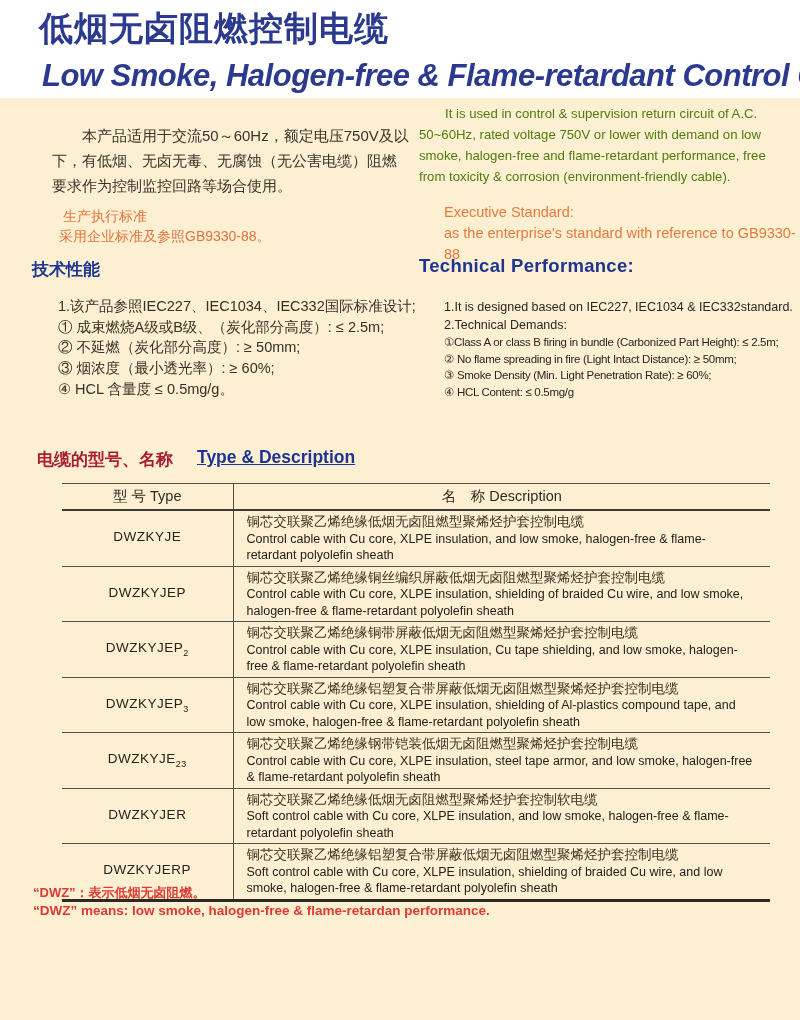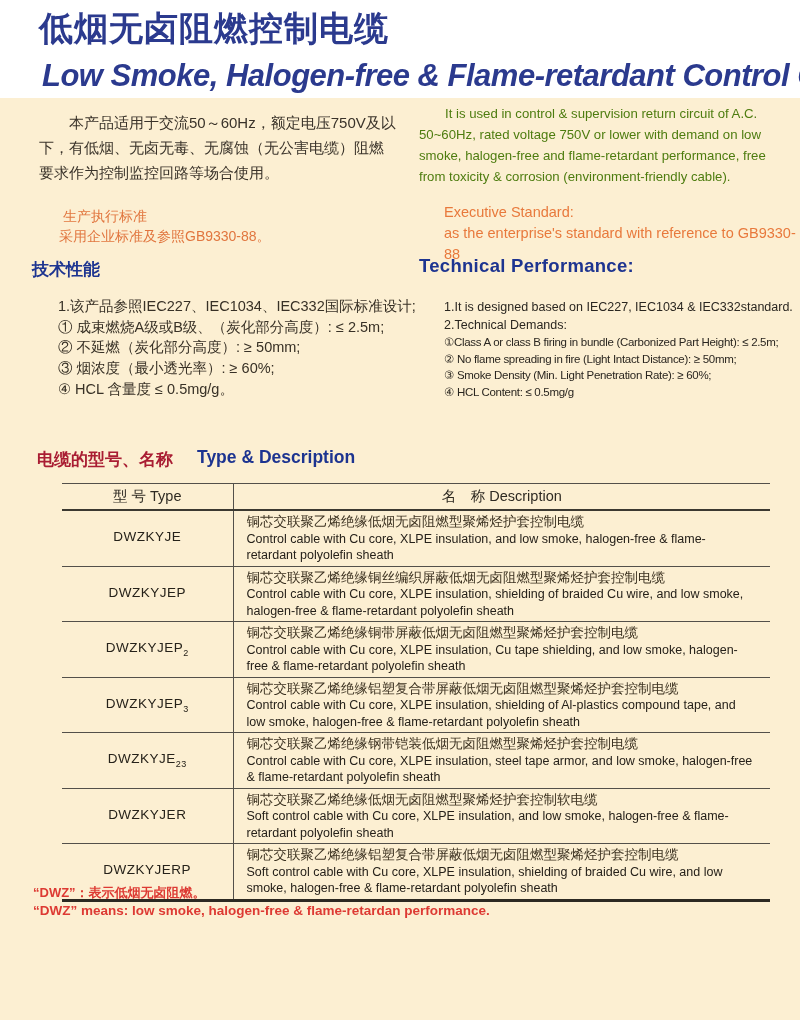--- a/index.html
+++ b/index.html
@@ -6,41 +6,41 @@
   body{width:800px;height:1020px;font-family:"Liberation Sans",sans-serif;}
   .page{position:relative;width:800px;height:1020px;background:#ffffff;overflow:hidden;}
 
   .cream-bg{position:absolute;left:0;top:98px;width:800px;height:922px;background:#FCEFD2;}
 
   .title-zh{position:absolute;left:35px;top:2px;margin:4px;font-size:34px;font-weight:bold;
             color:#2B3A8E;letter-spacing:1px;}
   .title-en{position:absolute;left:34px;top:50px;margin:8px;font-size:31px;font-weight:bold;
             font-style:italic;color:#2B3A8E;letter-spacing:-0.5px;white-space:nowrap;}
 
-  .intro-zh{position:absolute;left:35px;top:106px;width:358px;margin:4px;font-size:15px;
+  .intro-zh{position:absolute;left:35px;top:106px;width:358px;margin:17px;font-size:15px;
             line-height:25px;color:#3A332A;text-indent:2em;}
   .intro-en{position:absolute;left:419px;top:103px;width:368px;margin:0;font-size:13.2px;
             line-height:21px;color:#4d7c0f;text-indent:26px;}
 
   .std-zh{position:absolute;left:59px;top:206px;font-size:14px;line-height:20px;color:#E1763F;}
   .std-zh .std-title{padding-left:4px;}
   .std-en{position:absolute;left:444px;top:202px;font-size:14.5px;line-height:21px;color:#E8793C;}
 
   .tech-zh{position:absolute;left:32px;top:258px;margin:0;font-size:17px;font-weight:bold;color:#1D3490;}
   .tech-en{position:absolute;left:419px;top:255px;margin:0;font-size:18.5px;font-weight:bold;
            color:#1D3490;letter-spacing:0.3px;}
 
   .list-zh{position:absolute;left:58px;top:296px;font-size:14.5px;color:#383126;}
   .list-zh div{white-space:nowrap;line-height:20.7px;}
   .list-en{position:absolute;left:444px;top:298px;color:#2A2620;}
   .list-en .big{font-size:12.5px;line-height:18px;white-space:nowrap;}
   .list-en .small{font-size:11.5px;line-height:16.5px;letter-spacing:-0.3px;white-space:nowrap;}
 
   .sec-zh{position:absolute;left:37px;top:448px;font-size:17px;font-weight:bold;color:#A91D33;}
-  .sec-en{position:absolute;left:197px;top:447px;font-size:17.5px;font-weight:bold;color:#1D3490;}
+  .sec-en{position:absolute;left:197px;top:447px;font-size:17.5px;font-weight:bold;color:#1D3490;text-decoration:underline;}
 
   .type-table{position:absolute;left:62px;top:483px;width:708px;border-collapse:collapse;
               table-layout:fixed;border-top:1.5px solid #53504A;}
   .type-table col.c1{width:171px;}
   .type-table col.c2{width:537px;}
   .type-table th{height:23px;font-weight:normal;font-size:14.5px;color:#2E2A22;
                  border-bottom:2px solid #3C3931;}
   .type-table .th-desc{border-left:1.5px solid #53504A;}
   .type-table td{border-bottom:1.5px solid #53504A;}
   .type-table tr:last-child td{border-bottom:3px solid #2C2922;}

